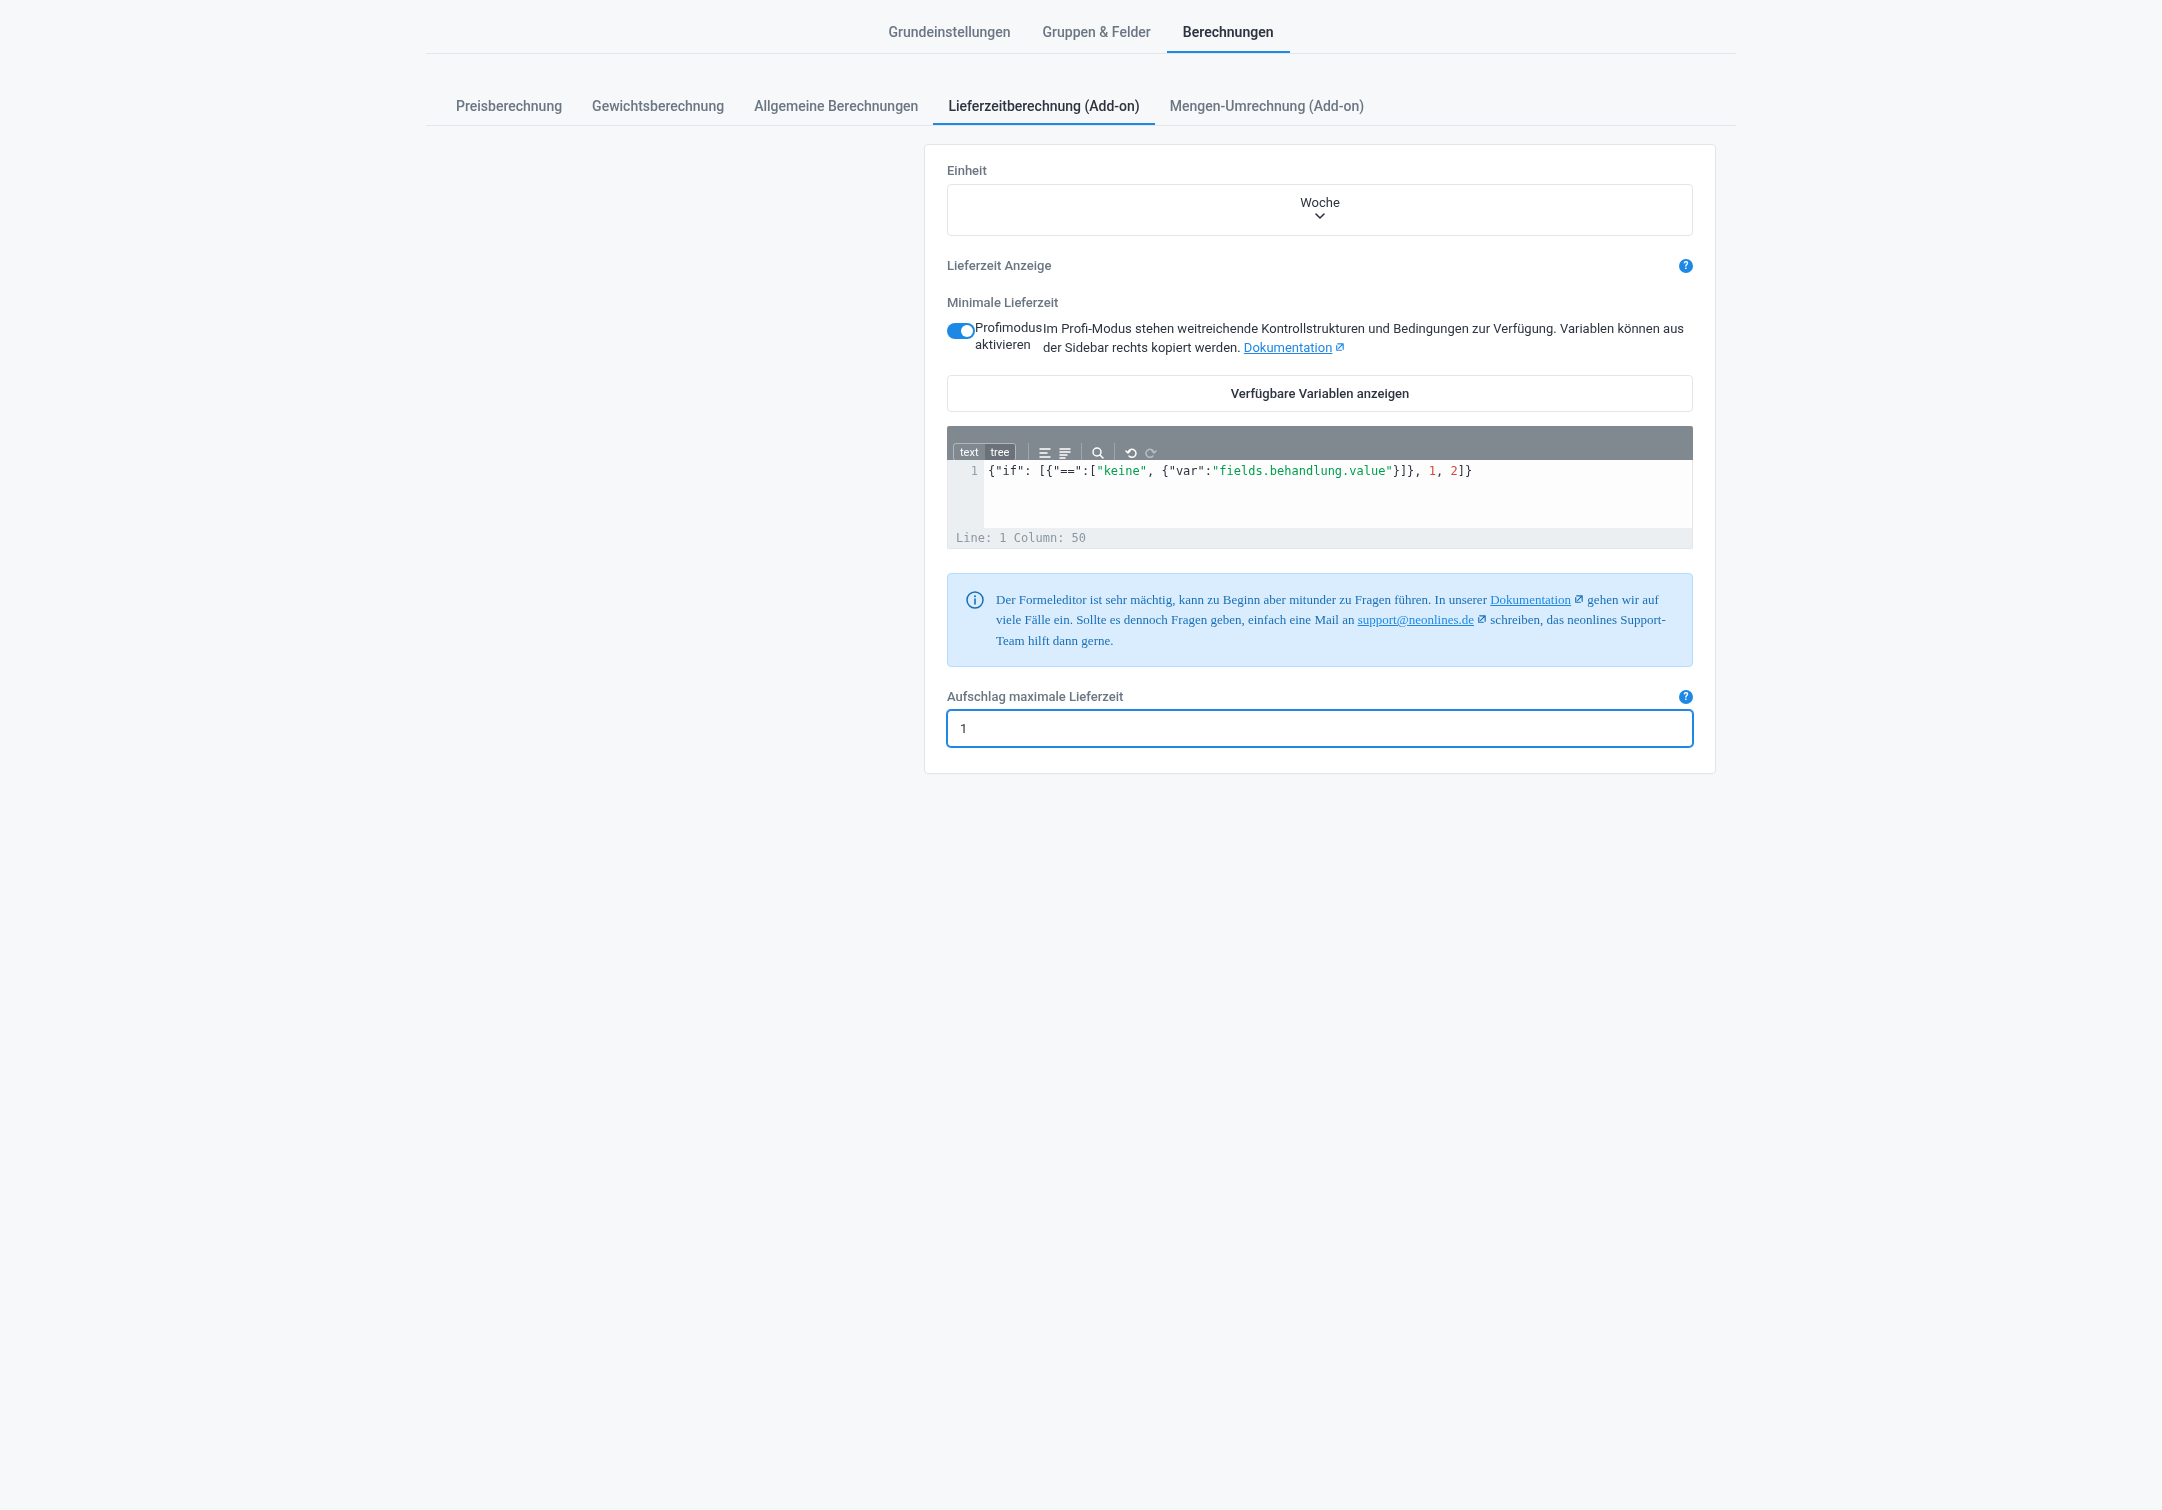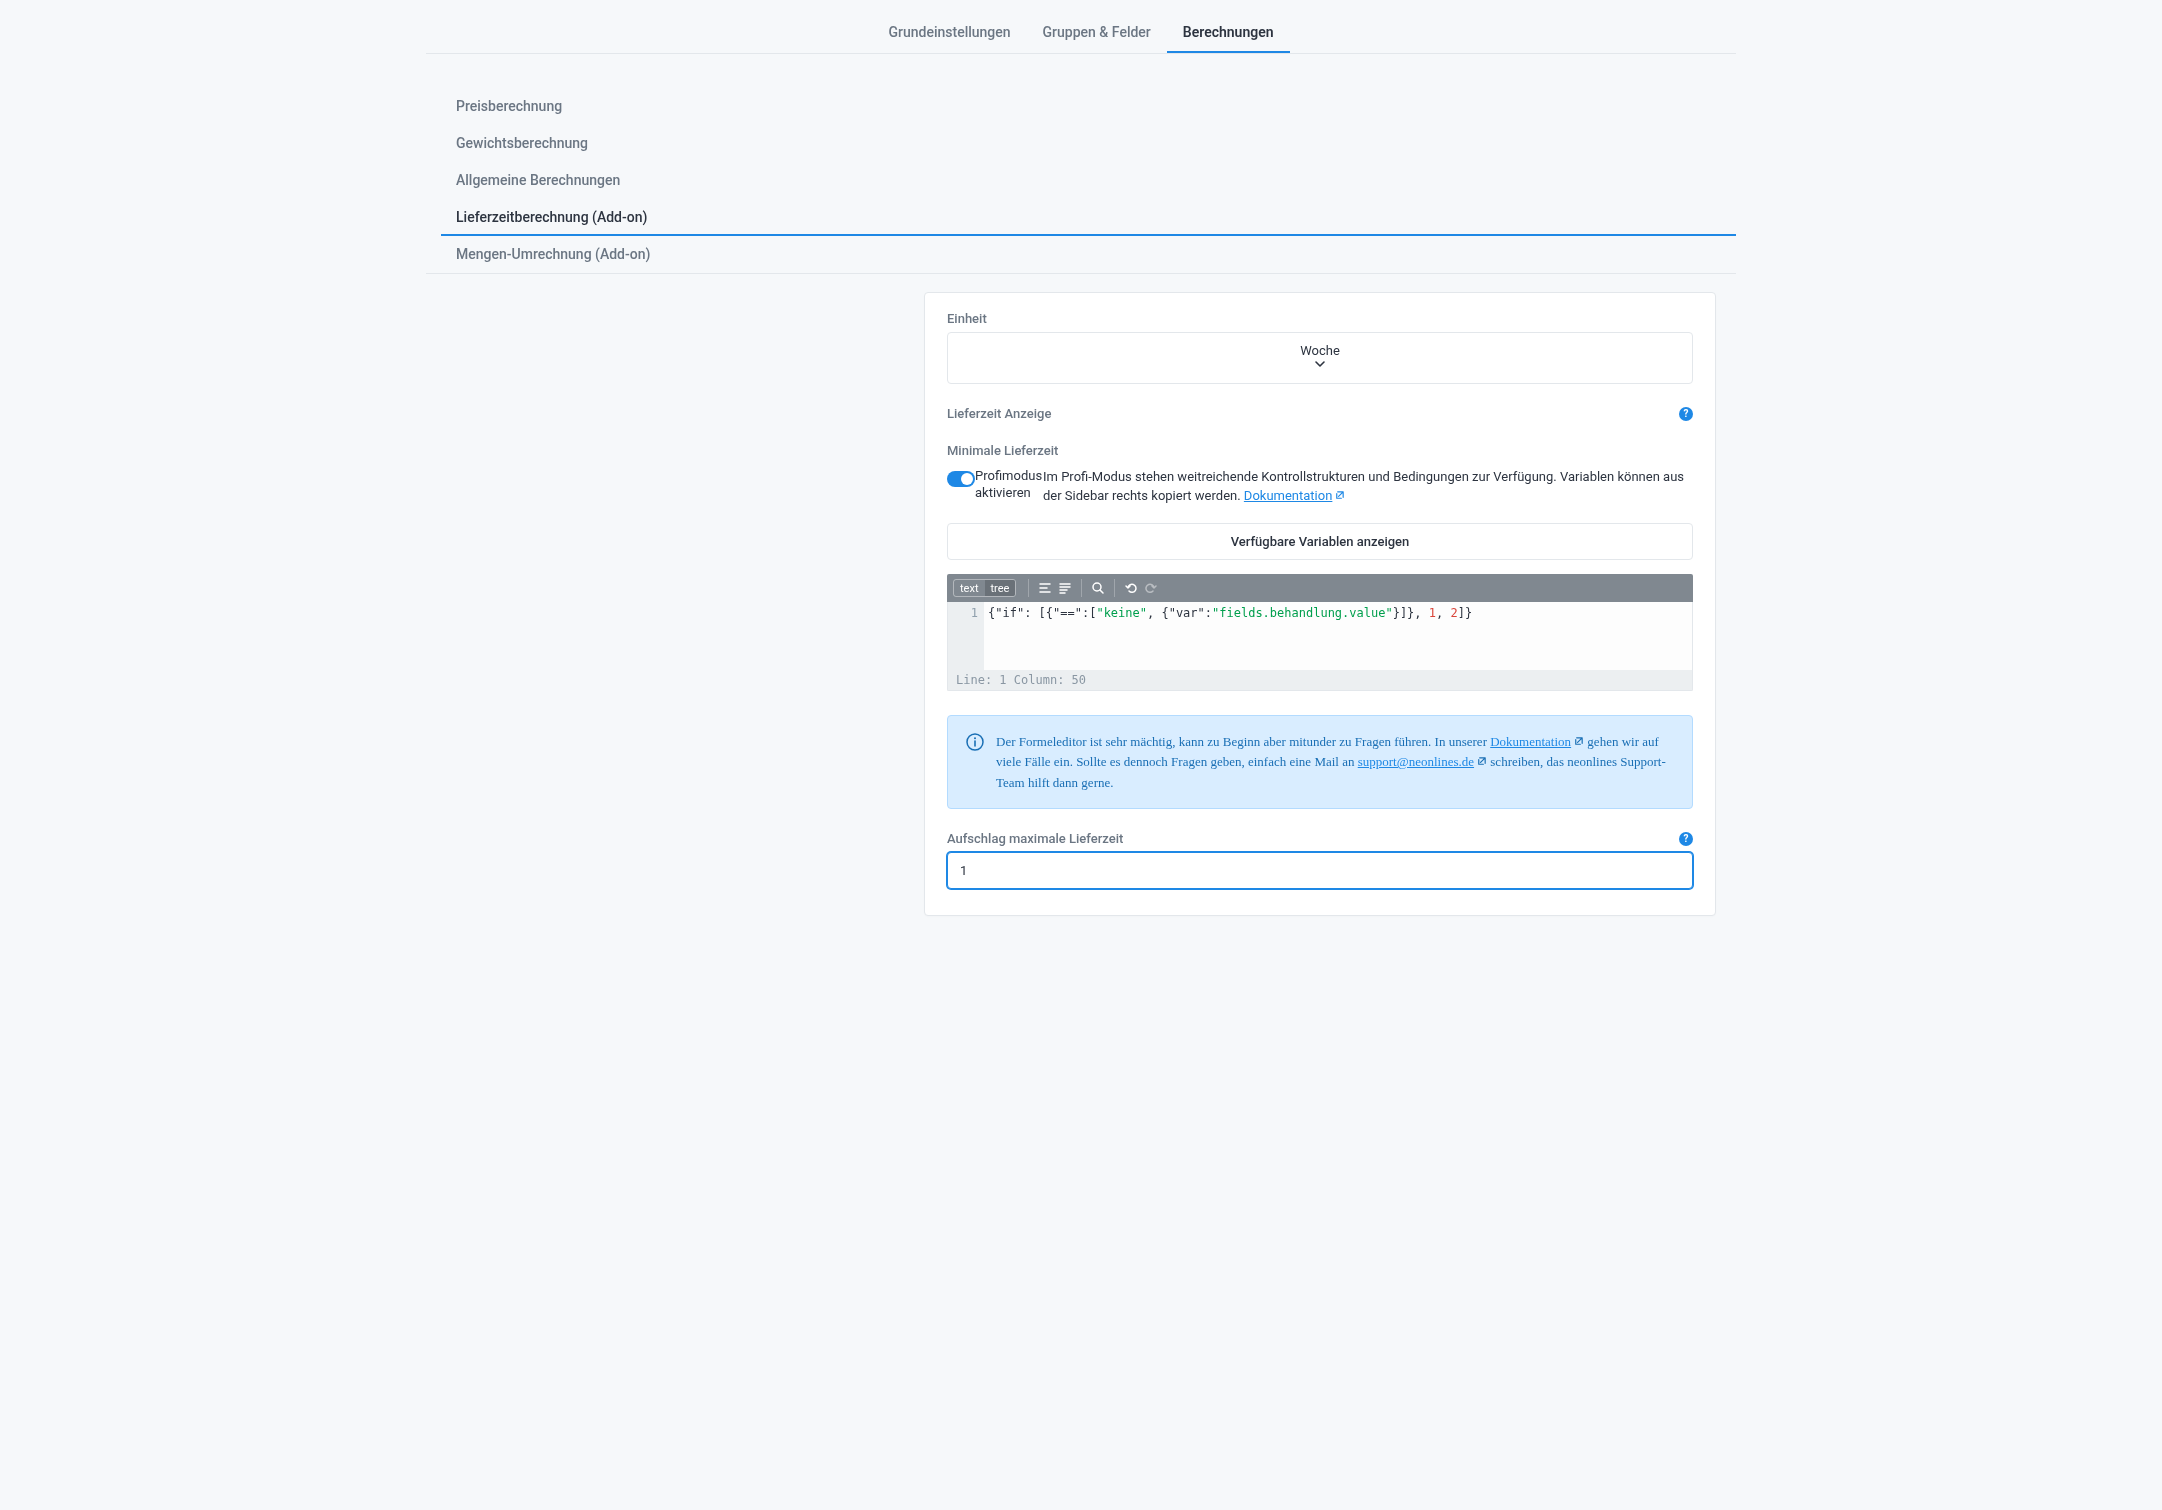--- a/index.html
+++ b/index.html
@@ -59,21 +59,20 @@
     border-bottom-color: var(--accent-line);
     font-weight: 600;
   }
   
   .tabs-secondary {
     display: flex;
     gap: 0;
     border-bottom: 1px solid var(--border);
     margin-top: 34px;
     padding-left: 15px;
-    flex-direction: column;
   }
   .tab-secondary {
     padding: 10px 15px 9px 15px;
     font-size: 14px;
     color: var(--text-muted);
     cursor: pointer;
     border-bottom: 2px solid transparent;
     font-weight: 500;
   }
   .tab-secondary.active {
@@ -222,22 +221,22 @@
   
   .json-editor {
     border-radius: 2px;
     overflow: hidden;
     margin-bottom: 24px;
   }
   .json-toolbar {
     background: var(--toolbar-bg);
     height: 28px;
     display: flex;
-    align-items: center;
-    padding: 8px 6px;
+    align-items: flex-start;
+    padding: 17px 6px;
     gap: 0;
   }
   .mode-group {
     display: inline-flex;
     border: 1px solid rgba(255,255,255,0.4);
     border-radius: 3px;
     overflow: hidden;
     height: 18px;
     margin-right: 6px;
   }

